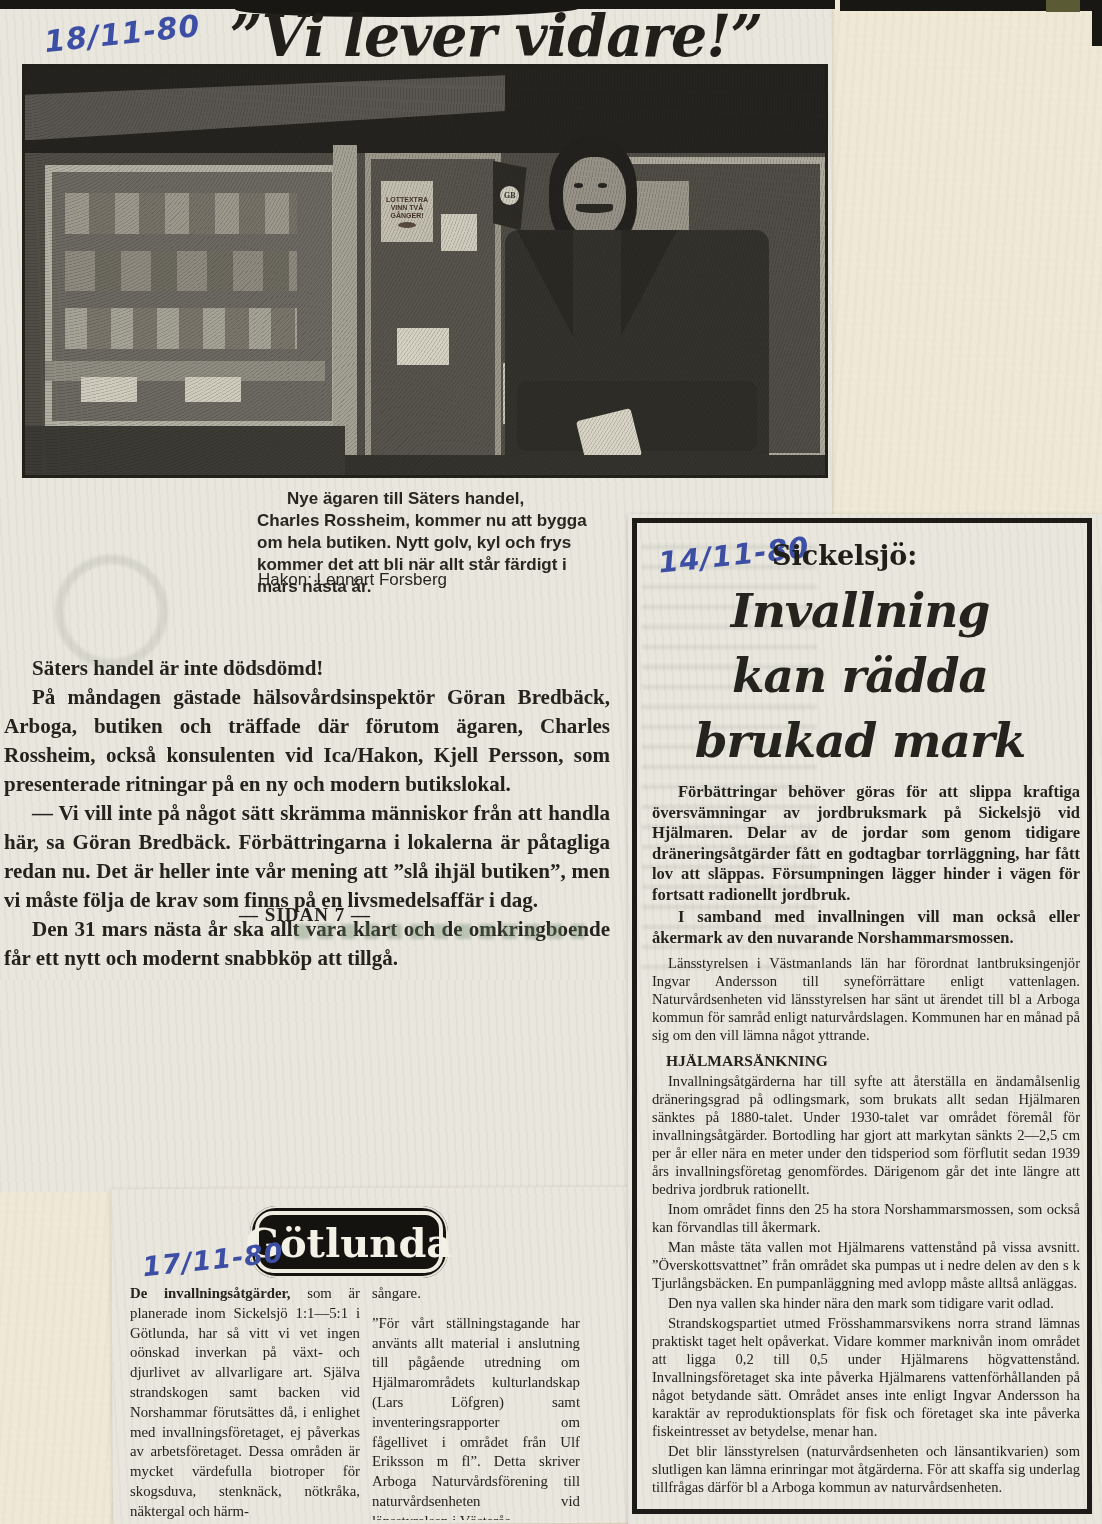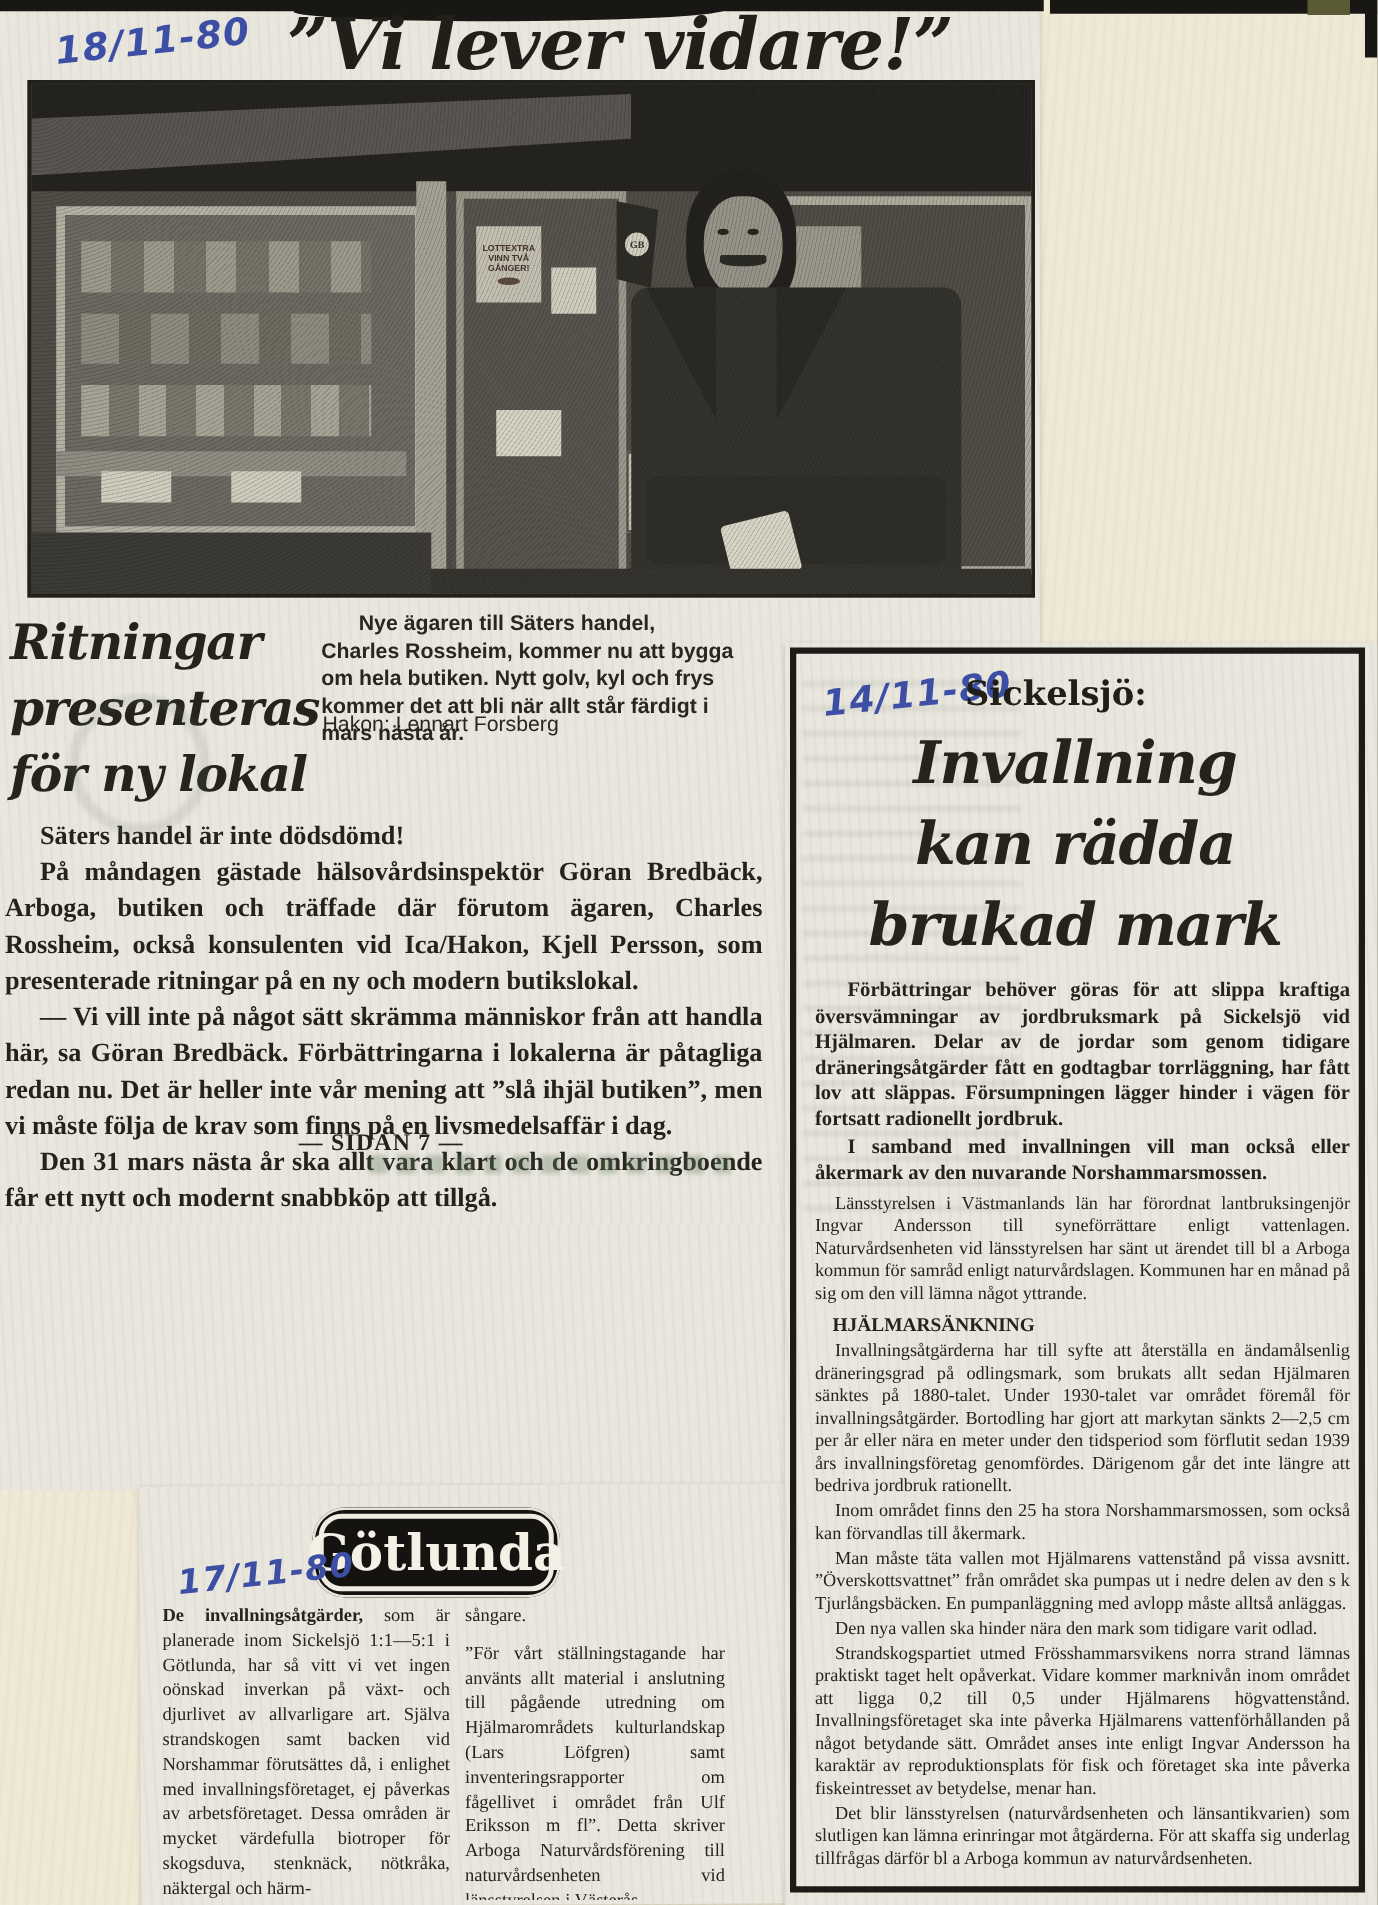--- a/index.html
+++ b/index.html
@@ -124,25 +124,20 @@
     <div class="ph" style="left:60%;top:40%;width:33%;height:62%;background:#33322c;border-radius:14px 14px 0 0;"></div>
     <div class="ph" style="left:61.5%;top:40%;width:7%;height:26%;background:#2a2924;clip-path:polygon(100% 0,0 0,100% 100%);"></div>
     <div class="ph" style="left:74.5%;top:40%;width:7%;height:26%;background:#2a2924;clip-path:polygon(0 0,100% 0,0 100%);"></div>
     <div class="ph" style="left:61.5%;top:77%;width:30%;height:17%;background:#2e2d27;border-radius:10px;"></div>
     <div class="ph" style="left:69.5%;top:85%;width:7%;height:12%;background:#d8d4c5;transform:rotate(-14deg);border-radius:4px;"></div>
 
     <div class="ph" style="left:0;top:95%;width:100%;height:5%;background:#34332e;"></div>
     <div class="ph" style="left:0;top:88%;width:40%;height:12%;background:#3b3a34;"></div>
   </div>
 
-  <div class="abs left-headline" style="left:8px;top:488px;width:245px;">
-    <div>Ritningar</div>
-    <div>presenteras</div>
-    <div>för ny lokal</div>
-  </div>
 
   <div class="abs caption" style="left:257px;top:488px;width:332px;">
     <p>Nye ägaren till Säters handel, Charles Rossheim, kommer nu att bygga om hela butiken. Nytt golv, kyl och frys kommer det att bli när allt står färdigt i mars nästa år.</p>
   </div>
   <div class="abs photo-credit" style="left:258px;top:570px;">Hakon: Lennart Forsberg</div>
 
   <div class="abs left-body" style="left:4px;top:614px;width:606px;">
     <p>Säters handel är inte dödsdömd!</p>
     <p>På måndagen gästade hälsovårdsinspektör Göran Bredbäck, Arboga, butiken och träffade där förutom ägaren, Charles Rossheim, också konsulenten vid Ica/Hakon, Kjell Persson, som presenterade ritningar på en ny och modern butikslokal.</p>
     <p>— Vi vill inte på något sätt skrämma människor från att handla här, sa Göran Bredbäck. Förbättringarna i lokalerna är påtagliga redan nu. Det är heller inte vår mening att ”slå ihjäl butiken”, men vi måste följa de krav som finns på en livsmedelsaffär i dag.</p>

